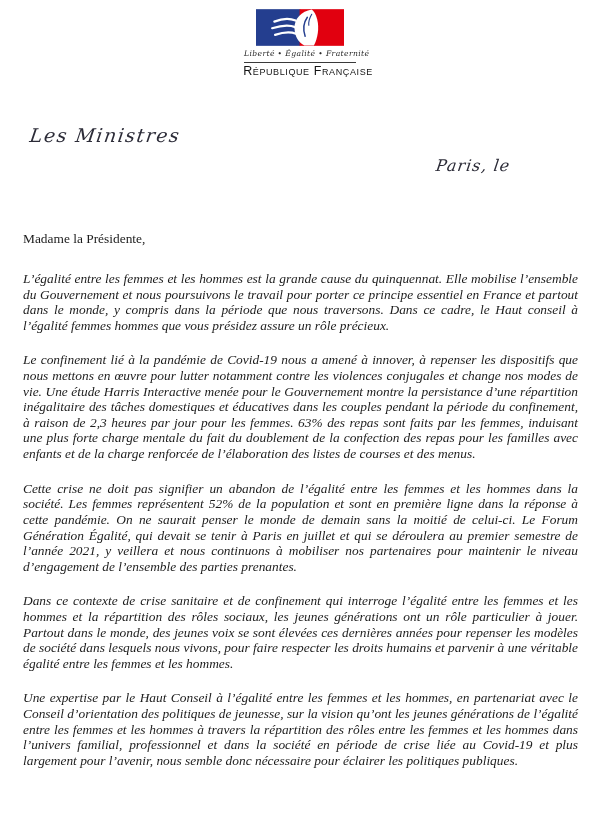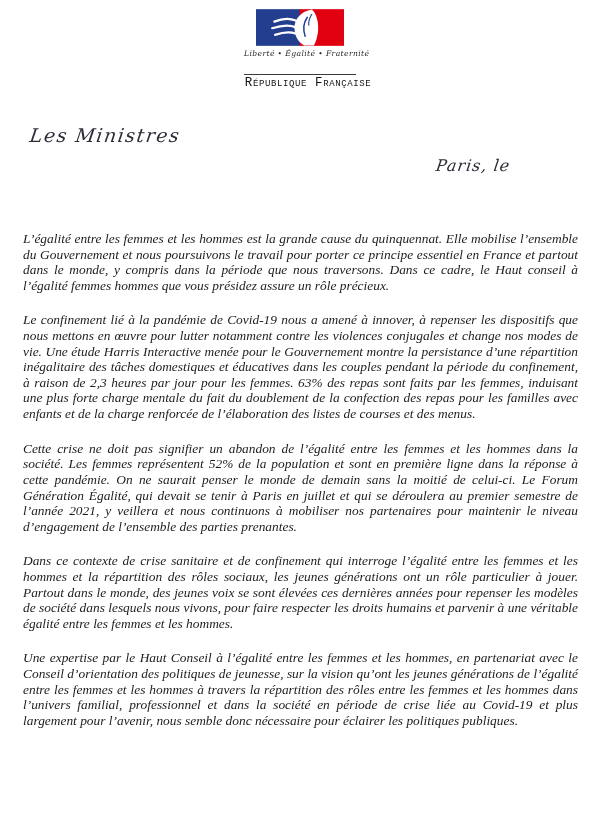--- a/index.html
+++ b/index.html
@@ -38,27 +38,27 @@
   }
   .motto {
     margin-top: 3px;
     width: 112px;
     text-align: left;
     font-family: "DejaVu Serif", serif;
     font-style: italic;
     font-size: 7.6px;
     letter-spacing: 0.4px;
     color: #2a2a2a;
-    padding-bottom: 16px;
+    padding-bottom: 4px;
     border-bottom: 1px solid #3a3a3a;
     white-space: nowrap;
   }
   .republic {
     margin-top: 1px;
-    font-family: Liberation Mono, monospace;
+    font-family: Liberation Sans, sans-serif;
     font-variant: small-caps;
     font-size: 12.5px;
     letter-spacing: 0.6px;
     color: #141414;
     white-space: nowrap;
     margin-left: 16px;
   }
   
   .script {
     position: absolute;
@@ -122,20 +122,21 @@
       </svg>
       <div class="motto">Liberté • Égalité • Fraternité</div>
       <div class="republic">République Française</div>
     </div>
   </header>
 
   <div class="script sender-script">Les Ministres</div>
   <div class="script place-date-script">Paris, le</div>
 
   <main class="letter-body">
+    <p class="salutation">Madame la Présidente,</p>
     <p class="para">L’égalité entre les femmes et les hommes est la grande cause du quinquennat. Elle mobilise l’ensemble du Gouvernement et nous poursuivons le travail pour porter ce principe essentiel en France et partout dans le monde, y compris dans la période que nous traversons. Dans ce cadre, le Haut conseil à l’égalité femmes hommes que vous présidez assure un rôle précieux.</p>
     <p class="para">Le confinement lié à la pandémie de Covid-19 nous a amené à innover, à repenser les dispositifs que nous mettons en œuvre pour lutter notamment contre les violences conjugales et change nos modes de vie. Une étude Harris Interactive menée pour le Gouvernement montre la persistance d’une répartition inégalitaire des tâches domestiques et éducatives dans les couples pendant la période du confinement, à raison de 2,3 heures par jour pour les femmes. 63% des repas sont faits par les femmes, induisant une plus forte charge mentale du fait du doublement de la confection des repas pour les familles avec enfants et de la charge renforcée de l’élaboration des listes de courses et des menus.</p>
     <p class="para">Cette crise ne doit pas signifier un abandon de l’égalité entre les femmes et les hommes dans la société. Les femmes représentent 52% de la population et sont en première ligne dans la réponse à cette pandémie. On ne saurait penser le monde de demain sans la moitié de celui-ci. Le Forum Génération Égalité, qui devait se tenir à Paris en juillet et qui se déroulera au premier semestre de l’année 2021, y veillera et nous continuons à mobiliser nos partenaires pour maintenir le niveau d’engagement de l’ensemble des parties prenantes.</p>
     <p class="para">Dans ce contexte de crise sanitaire et de confinement qui interroge l’égalité entre les femmes et les hommes et la répartition des rôles sociaux, les jeunes générations ont un rôle particulier à jouer. Partout dans le monde, des jeunes voix se sont élevées ces dernières années pour repenser les modèles de société dans lesquels nous vivons, pour faire respecter les droits humains et parvenir à une véritable égalité entre les femmes et les hommes.</p>
     <p class="para">Une expertise par le Haut Conseil à l’égalité entre les femmes et les hommes, en partenariat avec le Conseil d’orientation des politiques de jeunesse, sur la vision qu’ont les jeunes générations de l’égalité entre les femmes et les hommes à travers la répartition des rôles entre les femmes et les hommes dans l’univers familial, professionnel et dans la société en période de crise liée au Covid-19 et plus largement pour l’avenir, nous semble donc nécessaire pour éclairer les politiques publiques.</p>
   </main>
 
 </div>
 
 </body></html>

